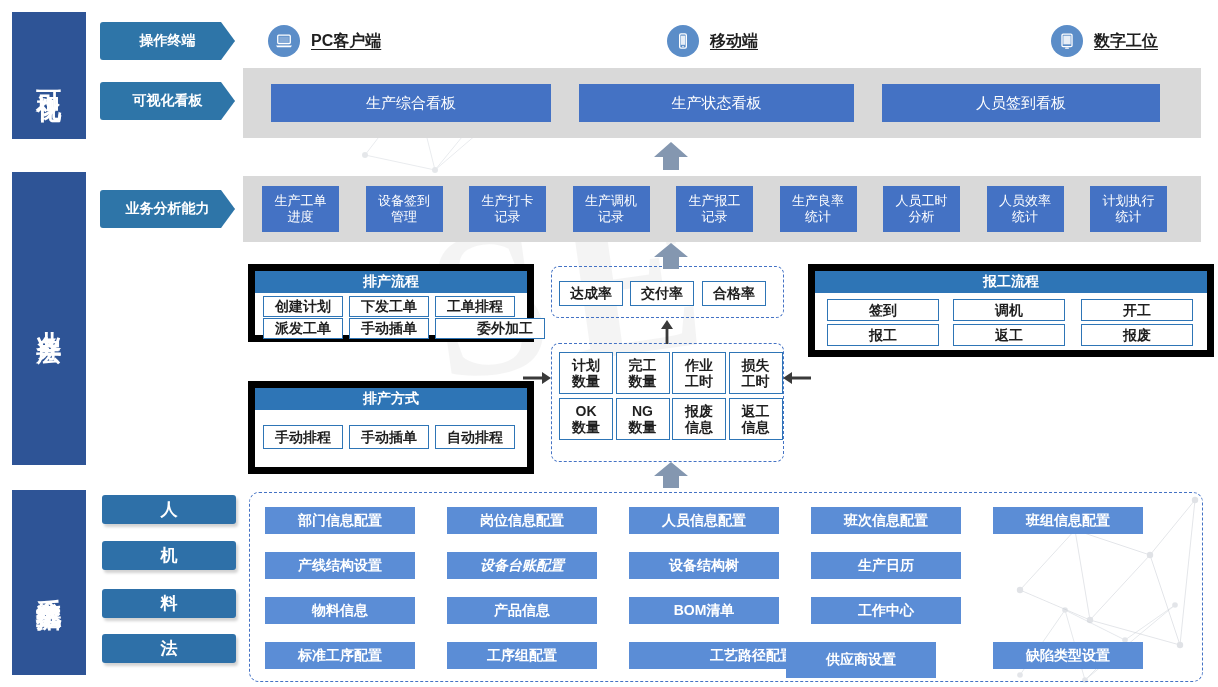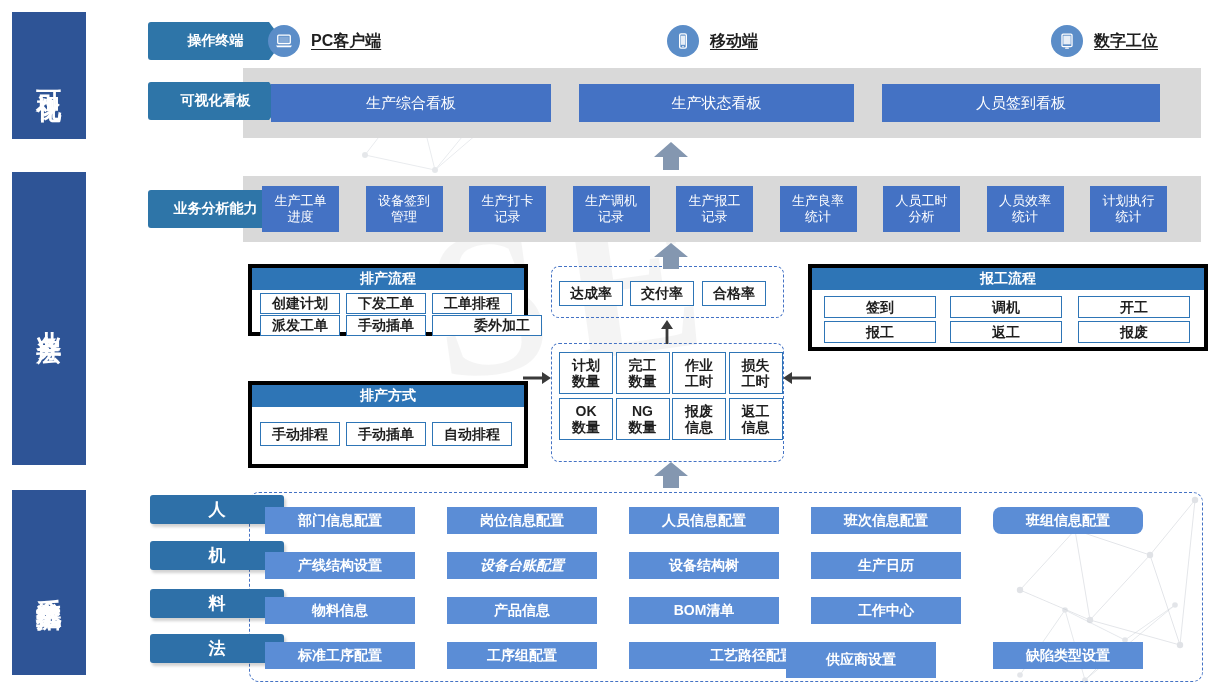--- a/index.html
+++ b/index.html
@@ -40,21 +40,20 @@
   
   .chip{
     position:absolute;z-index:3;
     background:#2e75a8;
     color:#fff;font-size:14px;font-weight:bold;
     display:flex;align-items:center;justify-content:center;
     border-radius:3px;
     clip-path:polygon(0 0, calc(100% - 14px) 0, 100% 50%, calc(100% - 14px) 100%, 0 100%);
     box-shadow:2px 3px 3px rgba(0,0,0,.18);
     text-align:center;
-    margin-left:48px;
   }
   .chip.plain{
     clip-path:none;
     background:#2e70a8;
     box-shadow:2px 3px 3px rgba(0,0,0,.18);
     font-size:17px;
   }
 
   
   .gray-band{position:absolute;background:#d9d9d9;z-index:1;}
@@ -69,21 +68,21 @@
   .btn-blue.sm{font-size:13px;}
 
   
   .md-btn{
     position:absolute;background:#5b8dd6;color:#fff;
     display:flex;align-items:center;justify-content:center;
     font-size:14px;font-weight:bold;z-index:3;text-align:center;
   }
 
   
-  .panel{position:absolute;border:4px solid #000000;background:#fff;z-index:3;}
+  .panel{position:absolute;border:7px solid #000000;background:#fff;z-index:3;}
   .panel-head{
     background:#2e75b6;color:#fff;font-size:14px;font-weight:bold;
     display:flex;align-items:center;justify-content:center;
     height:22px;
   }
   .panel-body{position:relative;}
   .cell{
     position:absolute;border:1.2px solid #2e75b6;background:#fff;
     display:flex;align-items:center;justify-content:center;
     font-size:14px;font-weight:bold;color:#1f1f1f;text-align:center;
@@ -307,21 +306,21 @@
   <div class="chip plain" style="left:102px;top:589px;width:134px;height:29px;">料</div>
   <div class="chip plain" style="left:102px;top:634px;width:134px;height:29px;">法</div>
 
   <div class="dashed-md" style="left:249px;top:492px;width:952px;height:188px;"></div>
 
   <div id="master-grid">
       <div class="md-btn" style="left: 265px; top: 507px; width: 150px; height: 27px;">部门信息配置</div>
       <div class="md-btn" style="left: 447px; top: 507px; width: 150px; height: 27px;">岗位信息配置</div>
       <div class="md-btn" style="left: 629px; top: 507px; width: 150px; height: 27px;">人员信息配置</div>
       <div class="md-btn" style="left: 811px; top: 507px; width: 150px; height: 27px;">班次信息配置</div>
-      <div class="md-btn" style="left: 993px; top: 507px; width: 150px; height: 27px; border-radius: 8px;">班组信息配置</div>
+      <div class="md-btn" style="left: 993px; top: 507px; width: 150px; height: 27px;">班组信息配置</div>
       <div class="md-btn" style="left: 265px; top: 552px; width: 150px; height: 27px;">产线结构设置</div>
       <div class="md-btn" style="left: 447px; top: 552px; width: 150px; height: 27px; font-style: italic;">设备台账配置</div>
       <div class="md-btn" style="left: 629px; top: 552px; width: 150px; height: 27px;">设备结构树</div>
       <div class="md-btn" style="left: 811px; top: 552px; width: 150px; height: 27px;">生产日历</div>
       <div class="md-btn" style="left: 265px; top: 597px; width: 150px; height: 27px;">物料信息</div>
       <div class="md-btn" style="left: 447px; top: 597px; width: 150px; height: 27px;">产品信息</div>
       <div class="md-btn" style="left: 629px; top: 597px; width: 150px; height: 27px;">BOM清单</div>
       <div class="md-btn" style="left: 811px; top: 597px; width: 150px; height: 27px;">工作中心</div>
       <div class="md-btn" style="left: 265px; top: 642px; width: 150px; height: 27px;">标准工序配置</div>
       <div class="md-btn" style="left: 447px; top: 642px; width: 150px; height: 27px;">工序组配置</div>

